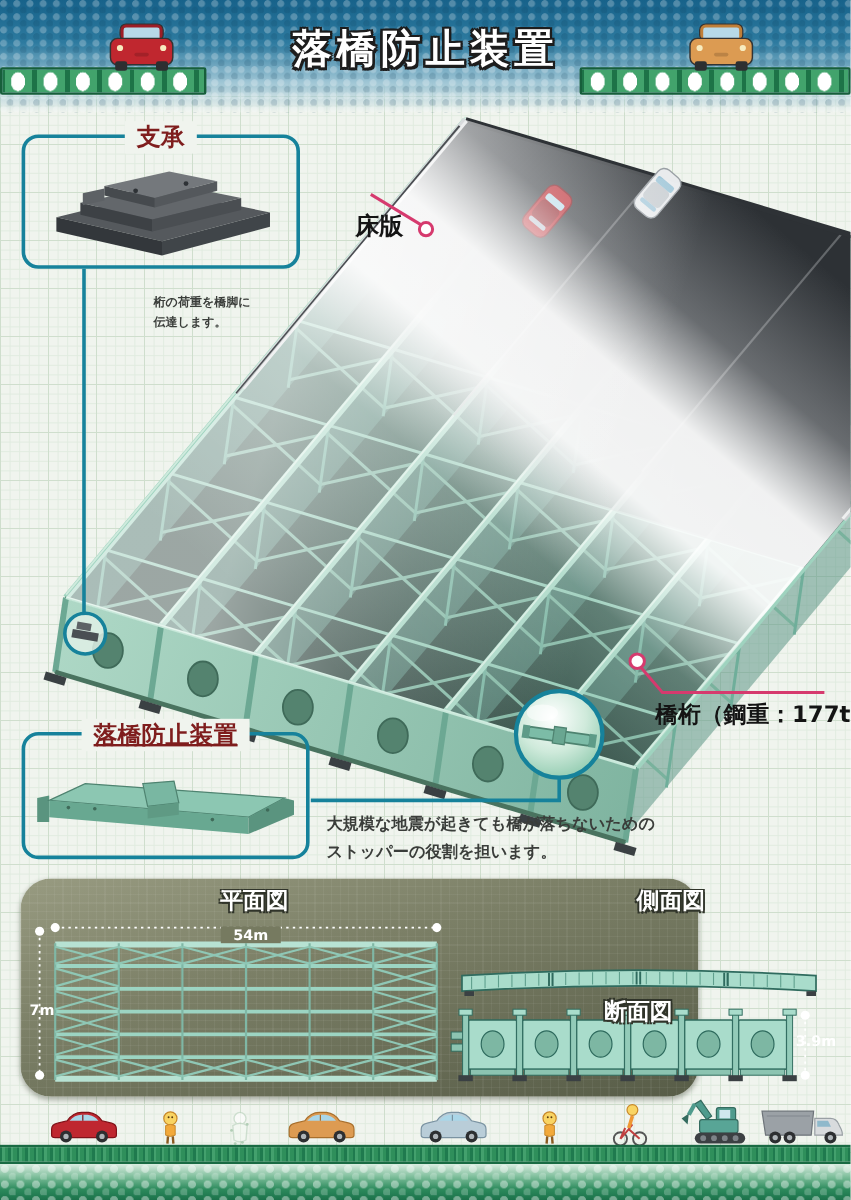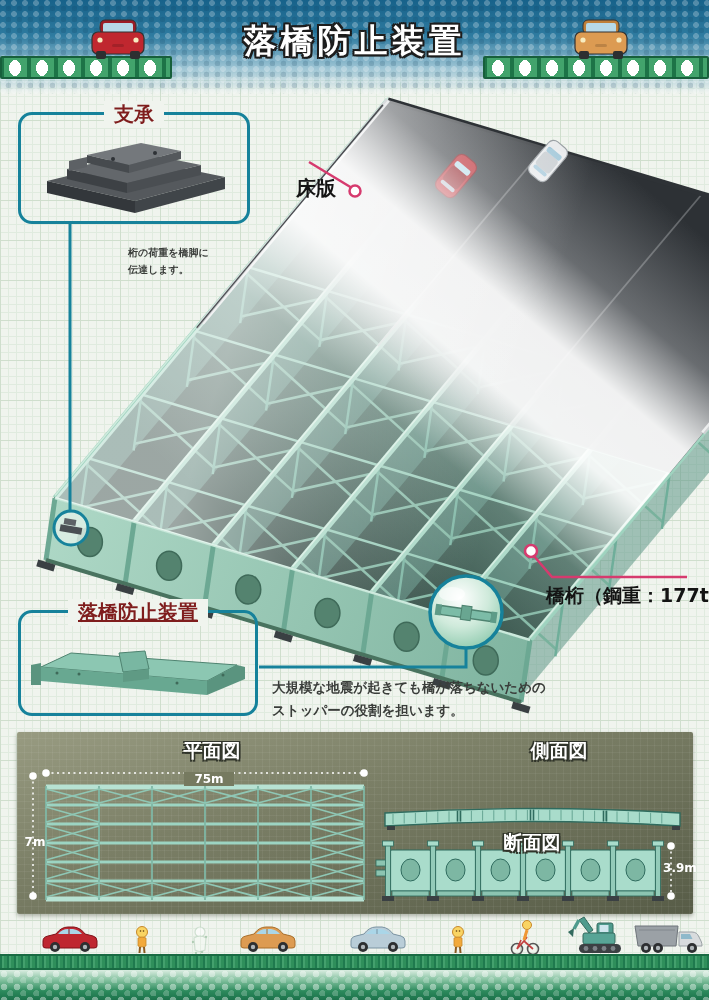--- a/index.html
+++ b/index.html
@@ -37,21 +37,21 @@
     background:#f0f4ee;padding:0 10px;font-weight:700;color:#7f1d1d;white-space:nowrap;}
   .box-bearing .box-title{font-size:20px;}
   .box-fall .box-title{font-size:20px;text-decoration:underline;}
   .desc{font-weight:700;color:#3a3d3a;line-height:1.7;}
   .desc-bearing{left:80px;top:244px;font-size:10px;margin-left:48px;}
   .desc-fall{left:272px;top:676px;font-size:13.5px;}
   .pt-label{font-weight:700;color:#141414;white-space:nowrap;margin-top:36px;}
   .label-deck{left:296px;top:139px;font-size:20px;}
   .label-girder{left:546px;top:547px;font-size:19px;}
   
-  .panel{left:17px;top:732px;width:676px;height:182px;border-radius:2px;overflow:visible;
+  .panel{left:17px;top:732px;width:565px;height:182px;border-radius:26px;overflow:visible;
     background:
       repeating-linear-gradient(0deg, rgba(255,255,255,.05) 0 1px, transparent 1px 7px),
       repeating-linear-gradient(90deg, rgba(255,255,255,.05) 0 1px, transparent 1px 7px),
       linear-gradient(165deg,#989b81 0%,#7c8067 38%,#575c47 100%);
     box-shadow:0 2px 4px rgba(40,45,30,.35);}
   .panel-svg{position:absolute;left:0;top:0;width:676px;height:182px;}
   .panel-title{position:absolute;font-size:19px;font-weight:700;color:#fff;text-align:center;
     text-shadow:-1.5px -1.5px 0 #30342a,1.5px -1.5px 0 #30342a,-1.5px 1.5px 0 #30342a,1.5px 1.5px 0 #30342a;}
   .t-plan{left:140px;top:6px;width:110px;}
   .t-side{left:477px;top:6px;width:130px;}
@@ -533,21 +533,21 @@
           <rect x="652.5" y="841" width="11" height="5" fill="#a9dccb" stroke="#2f6b5e" stroke-width="0.8"></rect>
           <rect x="652" y="896" width="12" height="5" fill="#3a4043"></rect>
           <line x1="671" y1="846" x2="671" y2="896" stroke="#fff" stroke-width="1.5" stroke-dasharray="2 3.5"></line>
           <circle cx="671" cy="846" r="3.8" fill="#fff"></circle>
           <circle cx="671" cy="896" r="3.8" fill="#fff"></circle>
         </g>
     </svg>
     <div class="panel-title t-plan">平面図</div>
     <div class="panel-title t-side">側面図</div>
     <div class="panel-title t-sec">断面図</div>
-    <div class="dim d-43">75m</div>
+    <div class="dim d-43">54m</div>
     <div class="dim d-15">7m</div>
     <div class="dim d-22">3.9m</div>
   </div>
 
   <svg class="abs" style="left:0;top:912px;" width="709" height="44" viewBox="0 0 709 44">
       <g id="veh-gen">
         <g transform="translate(41,12)">
           <path d="M2 22 L2 17 Q2 13 7 12 L15 10 Q20 3 27 3 L33 3 Q40 4 44 10 L52 12 Q56 13 56 17 L56 22 Q56 24 53 24 L5 24 Q2 24 2 22 Z" fill="#bf2730" stroke="#801219" stroke-width="1"></path>
           <path d="M17 10 Q21 5 27 5 L32 5 Q38 6 41 10 Z" fill="#aad6e8"></path>
           <line x1="28" y1="5" x2="28" y2="10" stroke="#801219" stroke-width="1"></line>

